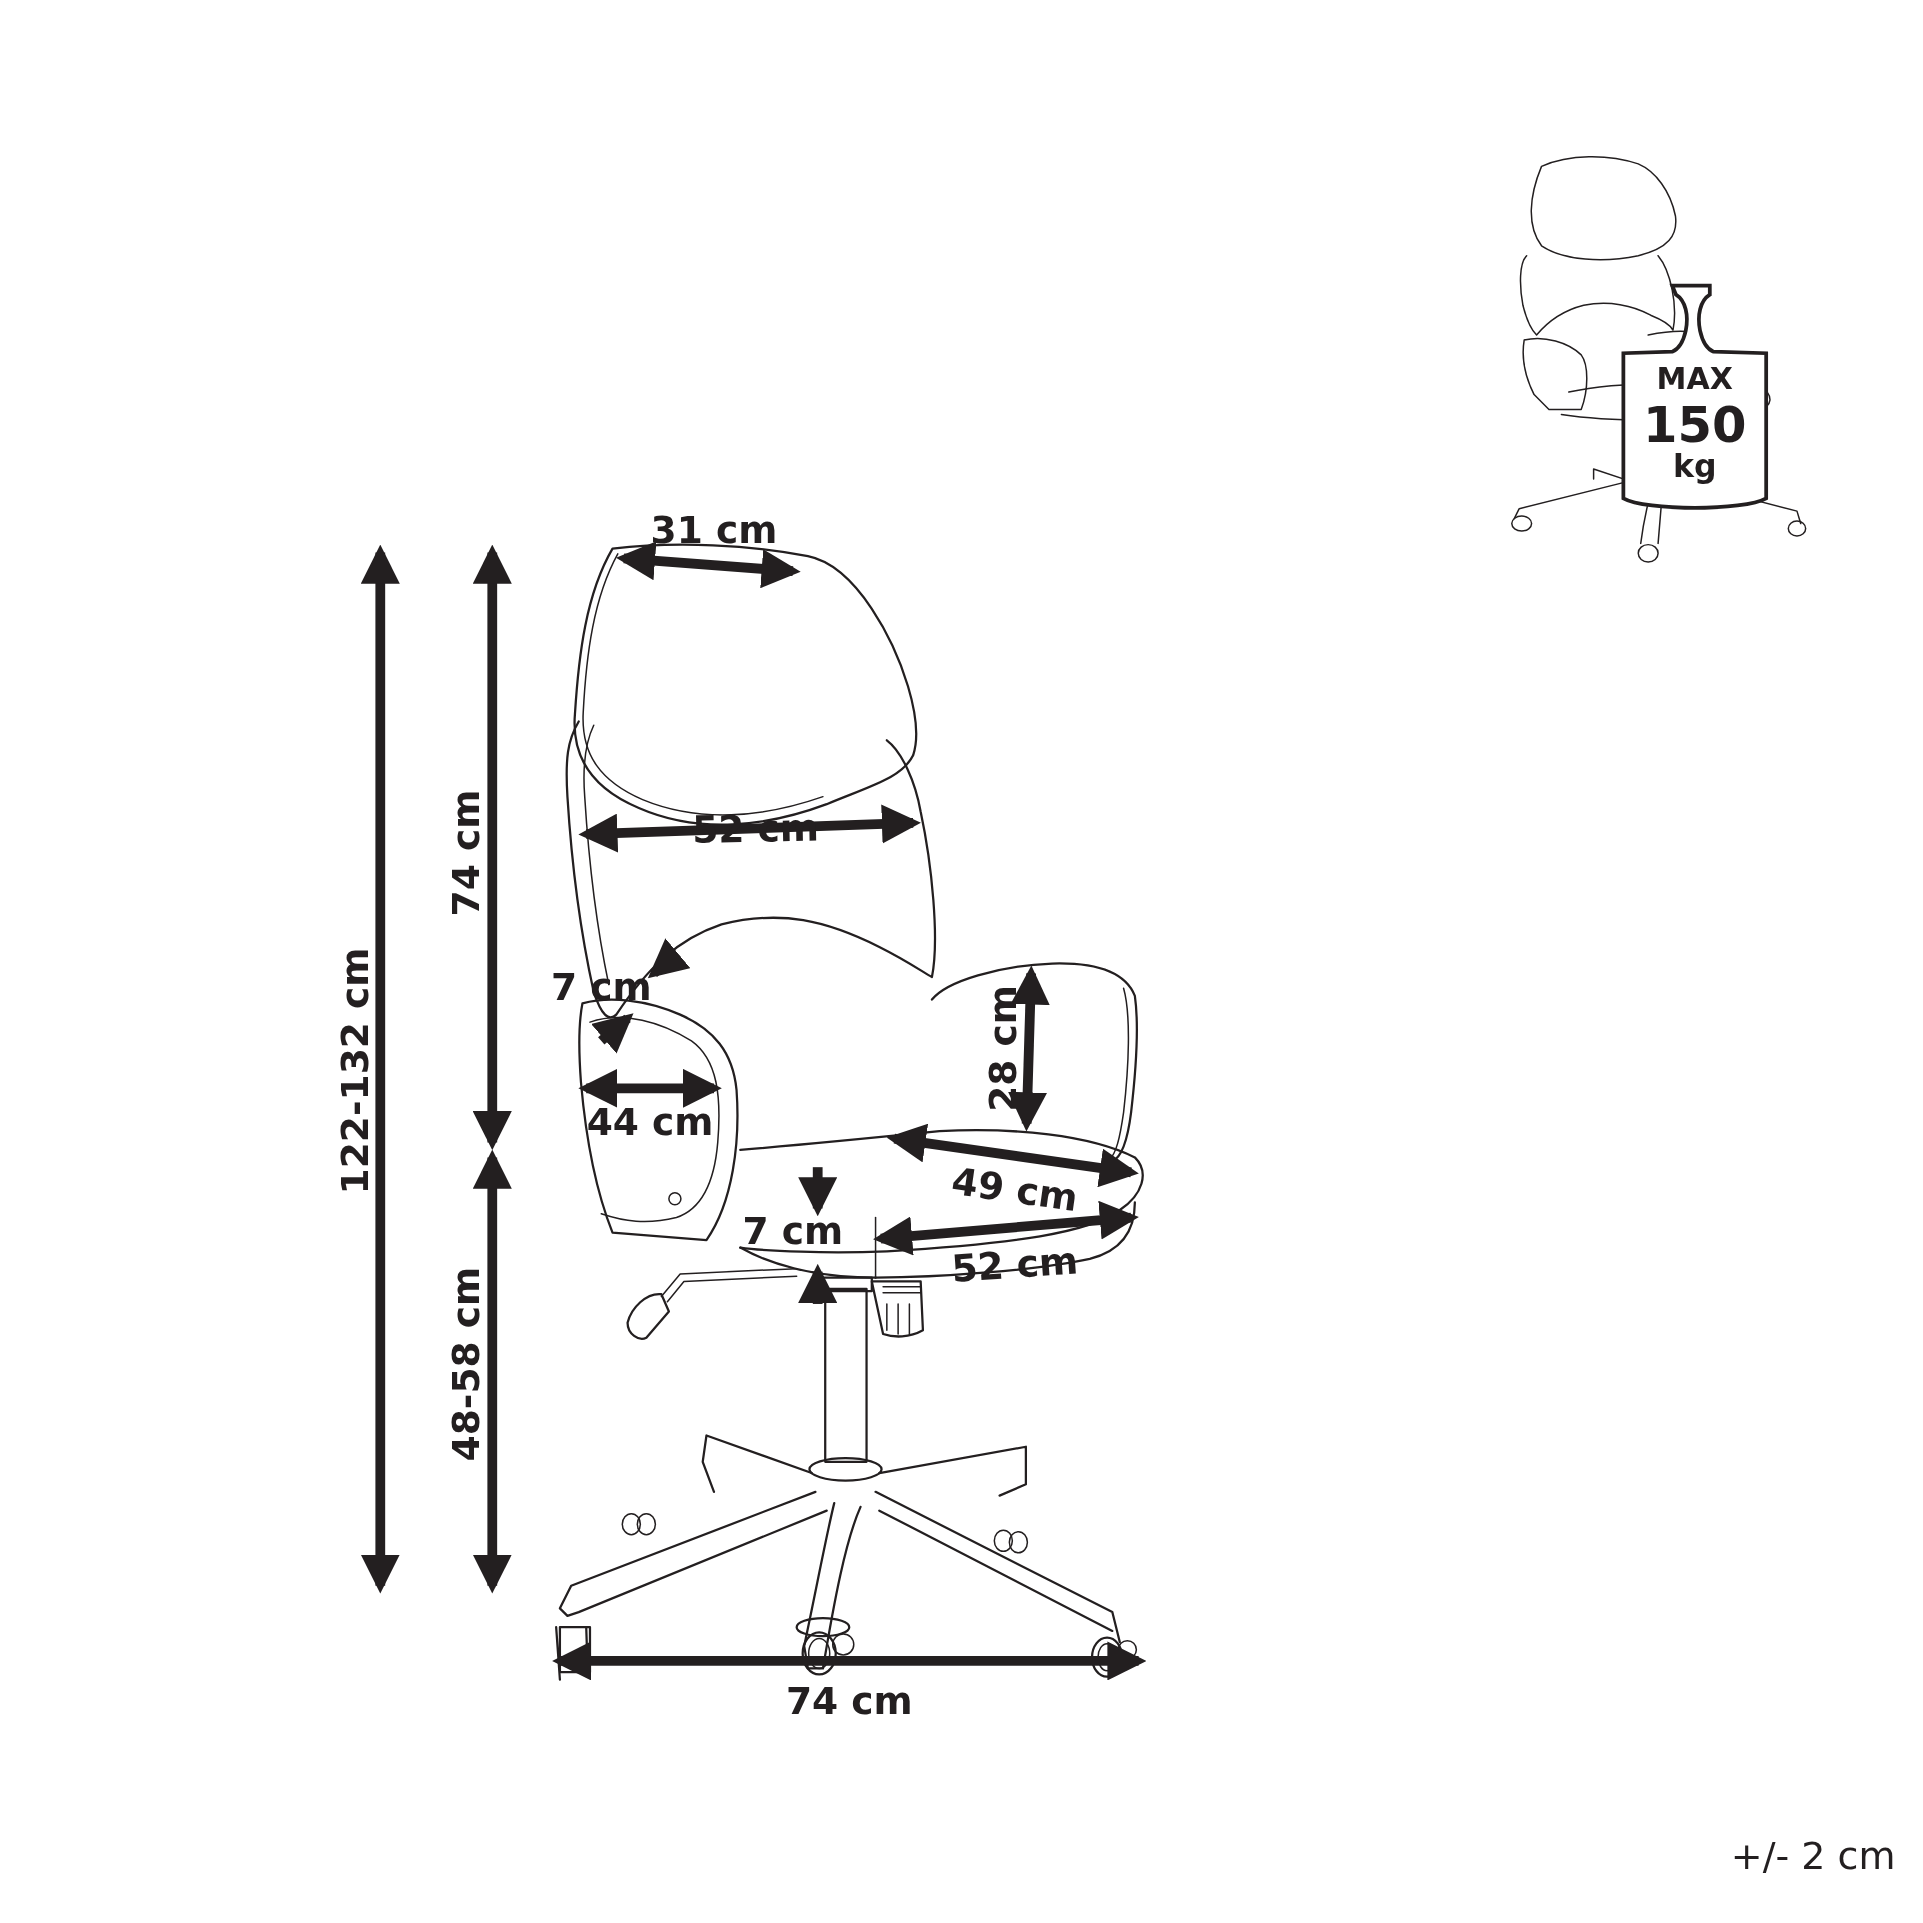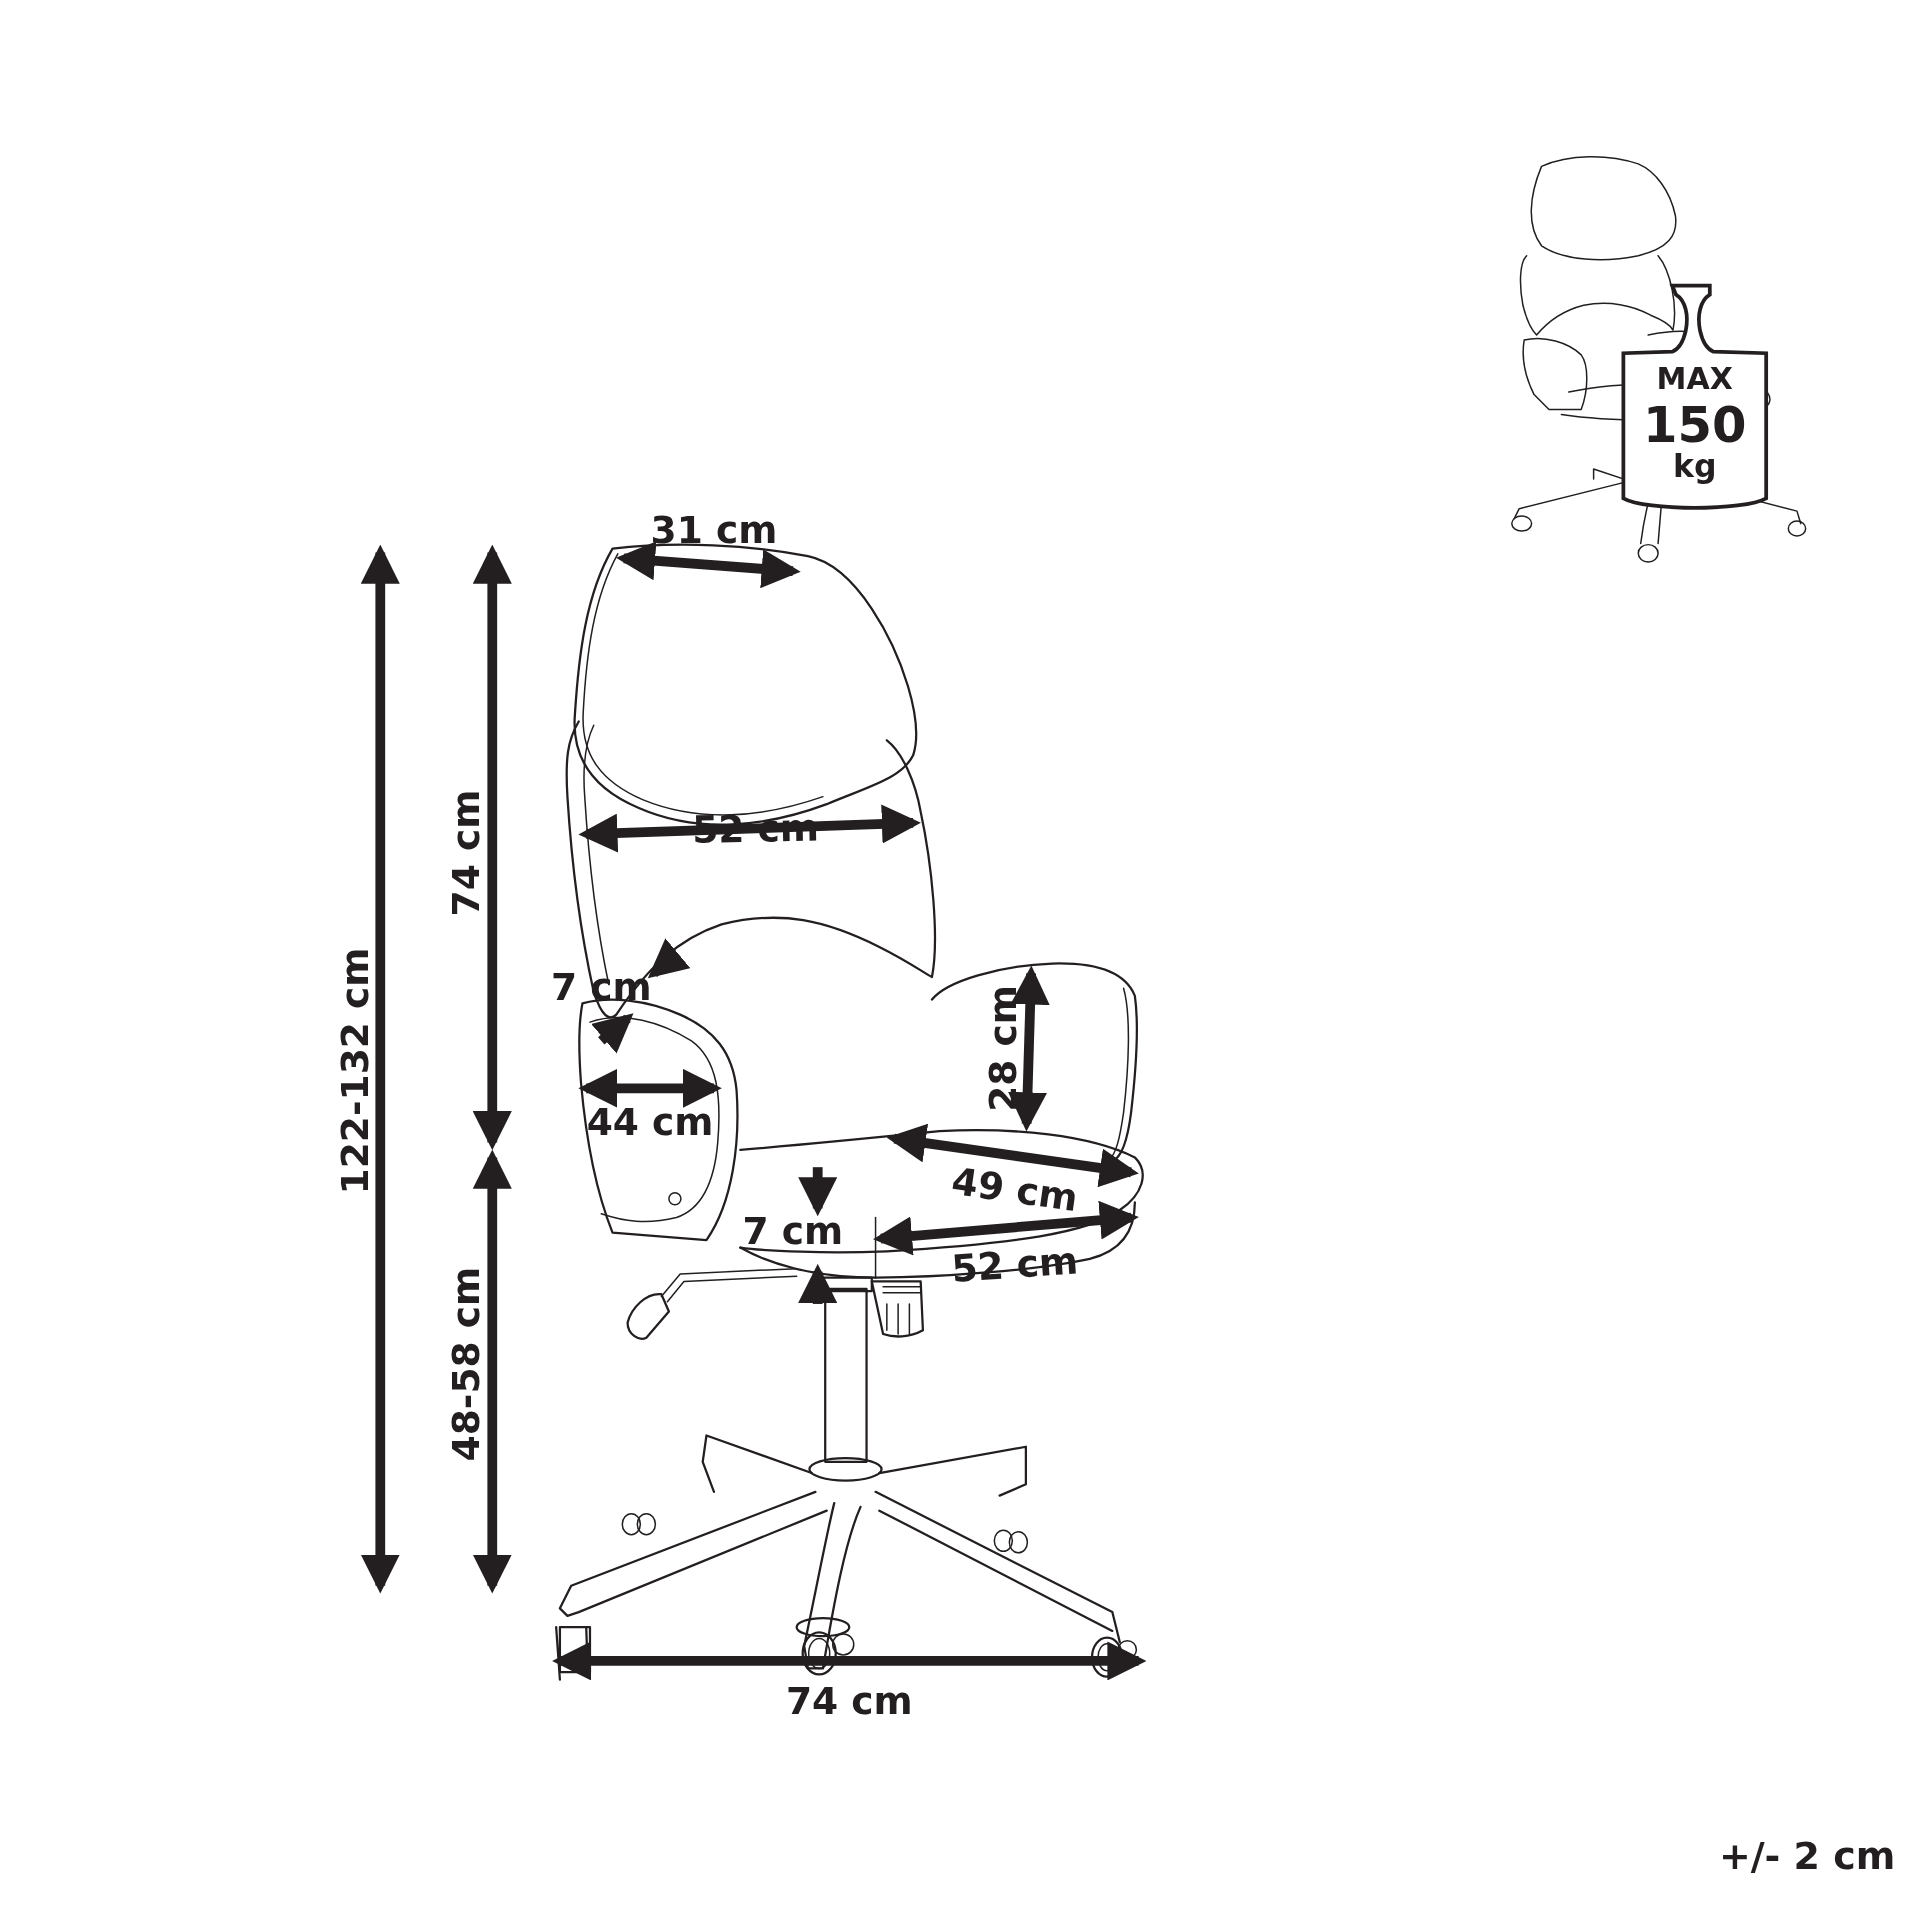--- a/index.html
+++ b/index.html
@@ -4,21 +4,21 @@
 <style>
   html, body { margin: 0; padding: 0; background: #ffffff; }
   body { width: 1924px; height: 1924px; position: relative; overflow: hidden;
          font-family: "DejaVu Sans", sans-serif; }
   svg { position: absolute; left: 0; top: 0; }
   .line { fill: none; stroke: #231f20; stroke-width: 3; stroke-linejoin: round; stroke-linecap: round; }
   .thin { fill: none; stroke: #231f20; stroke-width: 2; stroke-linejoin: round; stroke-linecap: round; }
   .dim  { stroke: #231f20; stroke-width: 13; fill: none; }
   .lbl  { font-family: "DejaVu Sans", sans-serif; font-weight: bold; fill: #231f20; font-size: 50px; }
   .tol  { position: absolute; right: 28.6px; top: 1834px; font-family: "DejaVu Sans", sans-serif;
-          font-weight: bold; font-size: 38px; color: #231f20; }
+          font-weight: normal; font-size: 38px; color: #231f20; }
 </style>
 </head>
 <body>
 
 <svg width="1924" height="1924" viewBox="0 0 2560 2560">
   <defs>
     <marker id="ah" viewBox="0 0 10 10" refX="8" refY="5" markerWidth="4" markerHeight="4" orient="auto-start-reverse">
       <path d="M0,0 L10,5 L0,10 z" fill="#231f20"></path>
     </marker>
   </defs>

